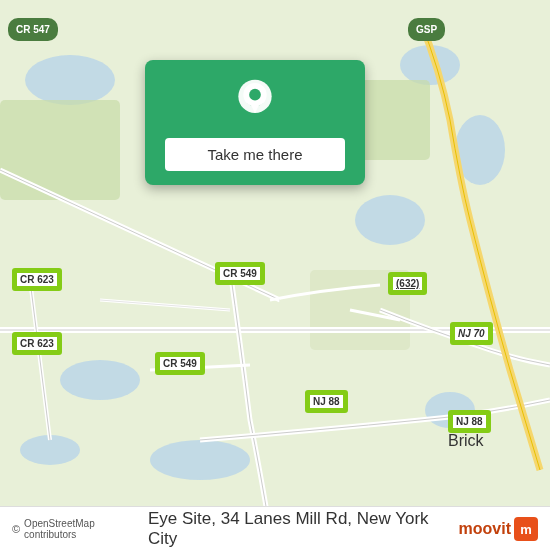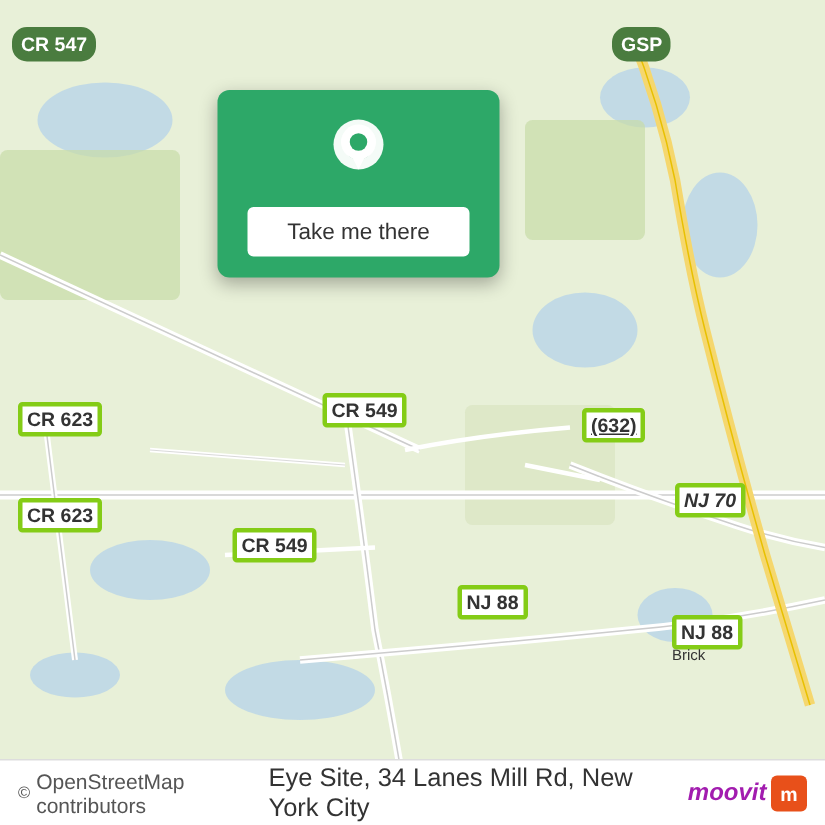--- a/index.html
+++ b/index.html
@@ -36,21 +36,21 @@
       left: 0;
       width: 100%;
       height: 100%;
     }
 
     
     #location-card {
       position: absolute;
       top: 60px;
       left: 145px;
-      width: 188px;
+      width: 220px;
       background-color: #2da868;
       border-radius: 8px;
       display: flex;
       flex-direction: column;
       align-items: center;
       padding: 18px 20px 14px 20px;
       box-shadow: 0 4px 12px rgba(0,0,0,0.3);
       z-index: 10;
     }
 
@@ -92,21 +92,21 @@
     #bottom-left {
       display: flex;
       align-items: center;
       gap: 4px;
       font-size: 11px;
       color: #555;
     }
 
     #osm-copyright {
       color: #555;
-      font-size: 14px;
+      font-size: 10px;
     }
 
     #copyright-icon {
       font-size: 11px;
       color: #555;
     }
 
     #address-text {
       font-size: 17px;
       color: #333;
@@ -115,44 +115,43 @@
 
     #moovit-logo {
       display: flex;
       align-items: center;
       gap: 3px;
     }
 
     #moovit-text {
       font-size: 16px;
       font-weight: bold;
-      color: #a21caf;
-      font-style: italic;
+      color: #c2410c;
     }
 
     #moovit-icon {
       width: 24px;
       height: 24px;
       background-color: #e8501a;
       border-radius: 4px;
       display: flex;
       align-items: center;
       justify-content: center;
       color: white;
       font-size: 12px;
       font-weight: bold;
     }
 
     
     .road-badge {
       position: absolute;
       background: white;
-      border: 3px solid #84cc16;
+      border: 5px solid #84cc16;
       border-radius: 3px;
-      font-size: 13px;
+      font-size: 10px;
       padding: 1px 3px;
       color: #333;
       font-weight: bold;
       z-index: 5;
     }
 
     .road-badge-green {
       background: #4a7c3f;
       color: white;
       border-color: #4a7c3f;
@@ -215,21 +214,21 @@
   <div class="road-badge road-badge-green" style="top:18px; left:8px;">CR 547</div>
   <div class="road-badge road-badge-green" style="top:18px; left:408px;">GSP</div>
   <div class="road-badge" style="top:268px; left:12px;">CR 623</div>
   <div class="road-badge" style="top:262px; left:215px;">CR 549</div>
   <div class="road-badge" style="top:352px; left:155px;">CR 549</div>
   <div class="road-badge" style="top:332px; left:12px;">CR 623</div>
   <div class="road-badge" style="top:390px; left:305px;">NJ 88</div>
   <div class="road-badge" style="top:410px; left:448px;">NJ 88</div>
   <div class="road-badge" style="top:322px; left:450px;font-style:italic;">NJ 70</div>
   <div class="road-badge" style="top:272px; left:388px;text-decoration:underline;">(632)</div>
-  <div style="position:absolute; top:432px; left:448px; font-size:10px; color:#333; font-weight:500; z-index:5;">Brick</div>
+  <div style="position:absolute; top:432px; left:448px; font-size:16px; color:#333; font-weight:500; z-index:5;">Brick</div>
 
   <div id="location-card">
 
     <svg id="pin-icon" viewBox="0 0 50 60" xmlns="http://www.w3.org/2000/svg">
       <circle cx="25" cy="22" r="20" fill="white" opacity="0.95"></circle>
       <circle cx="25" cy="22" r="12" fill="#2da868"></circle>
       <circle cx="25" cy="22" r="6" fill="white"></circle>
       <path d="M 25 42 L 18 30 Q 5 20 5 22 Q 5 2 25 2 Q 45 2 45 22 Q 45 20 32 30 Z" fill="white" opacity="0.0"></path>
 
       <ellipse cx="25" cy="20" rx="14" ry="14" fill="white"></ellipse>

